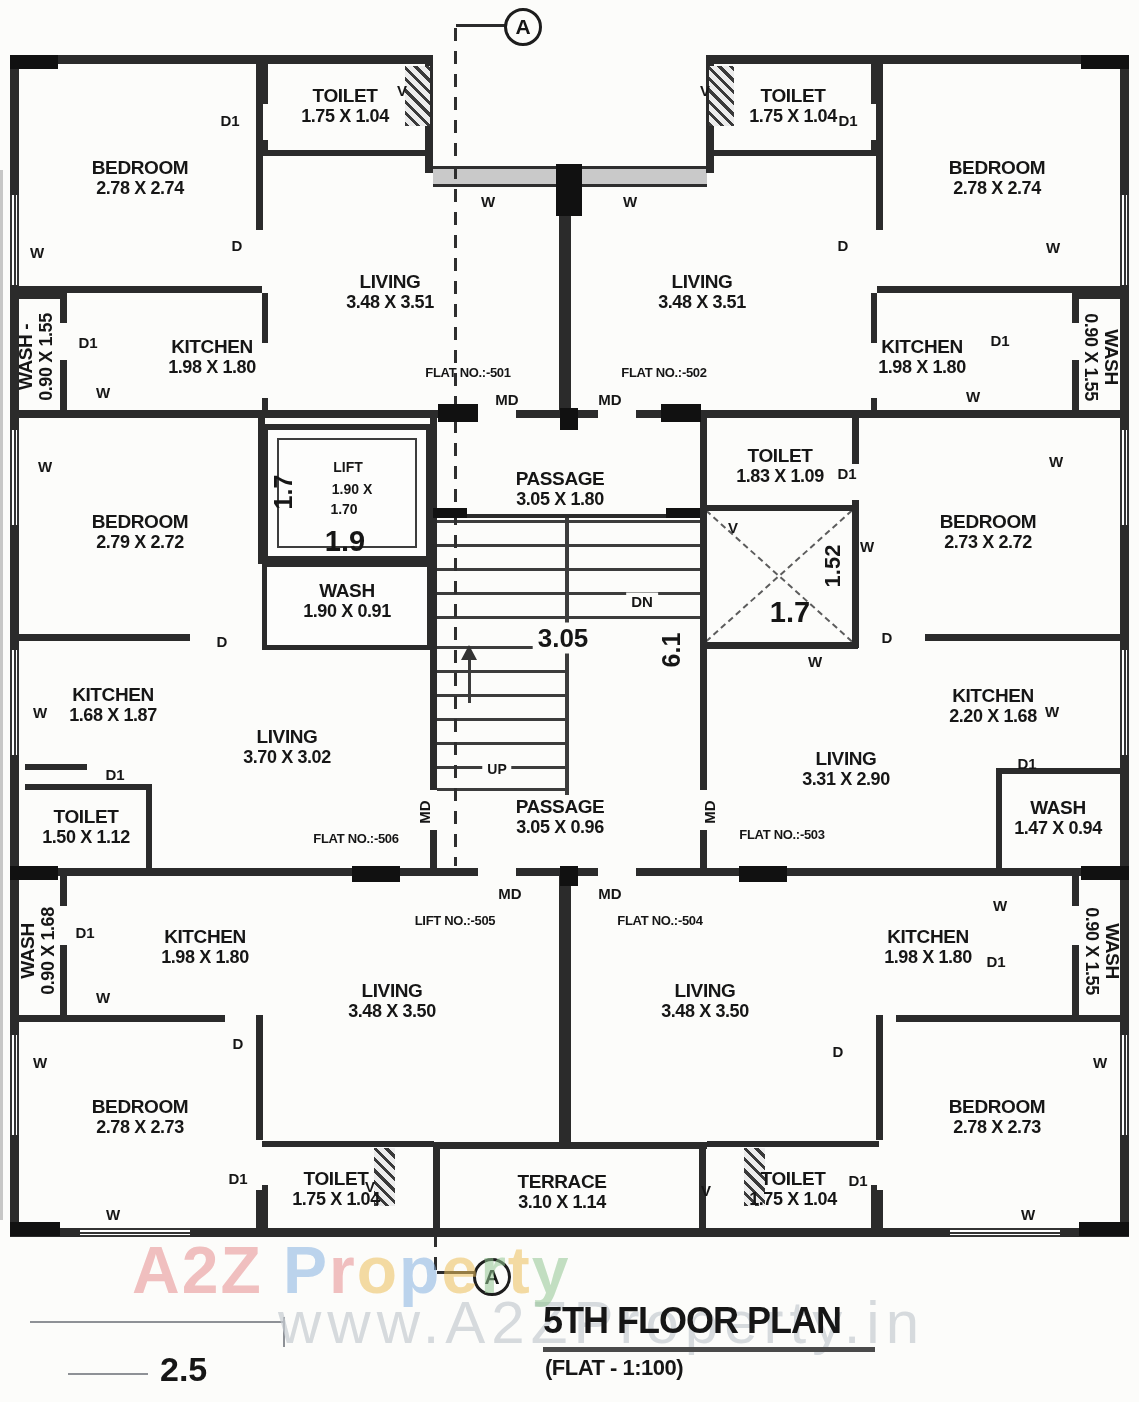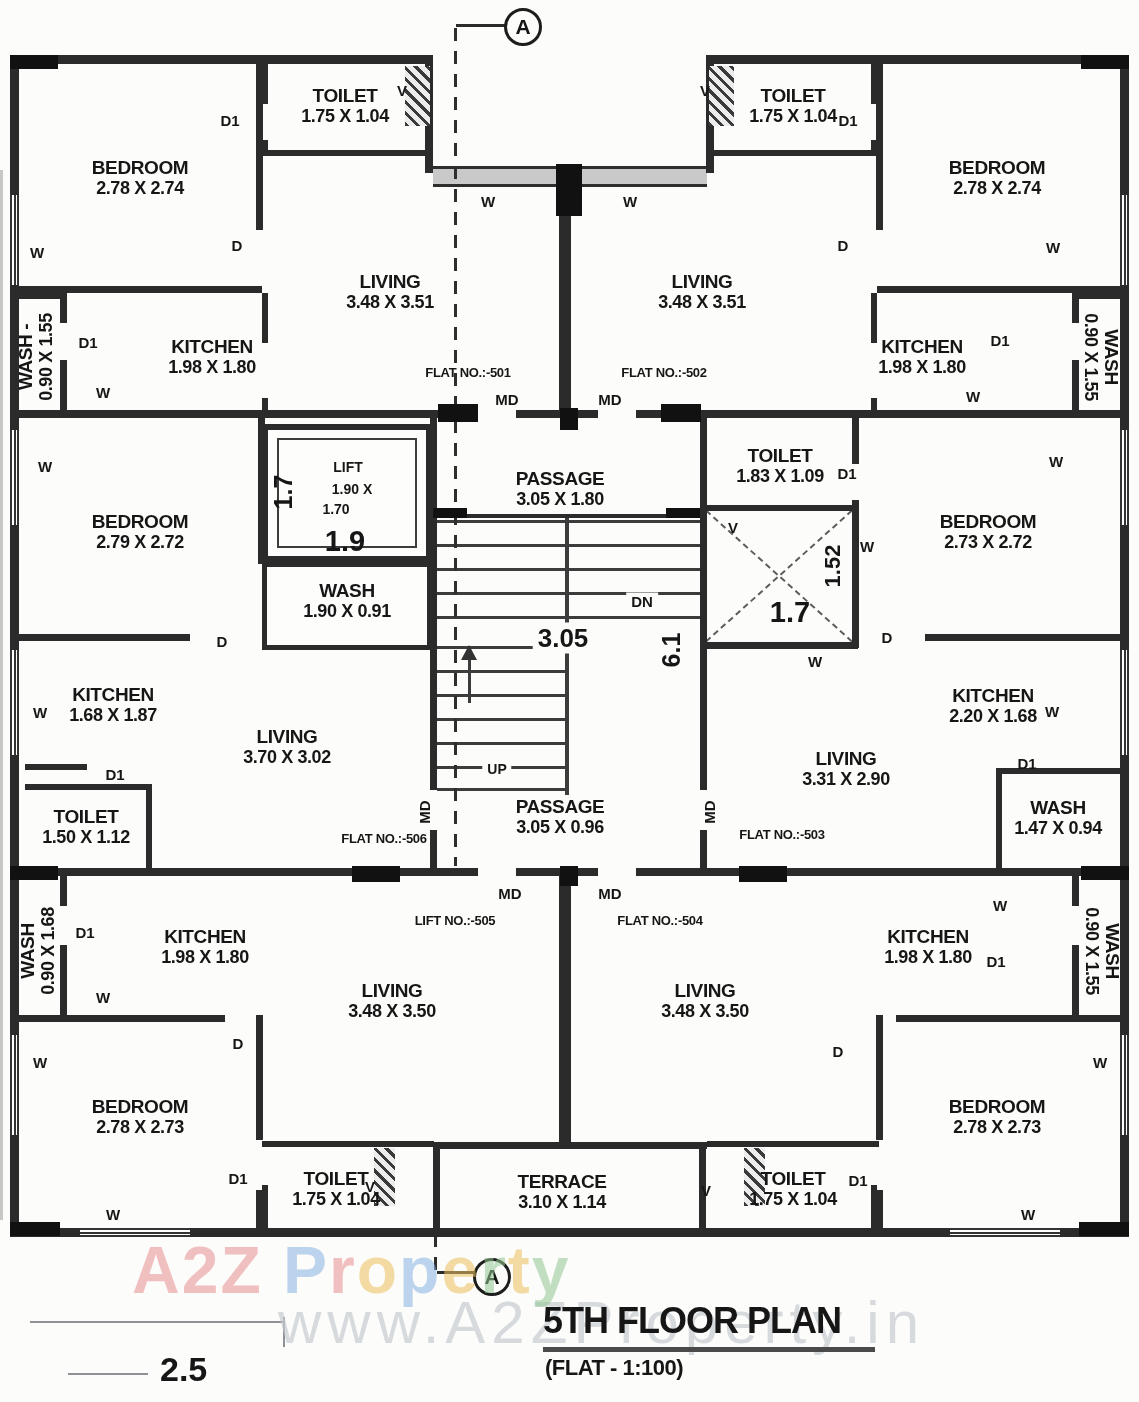--- a/index.html
+++ b/index.html
@@ -346,21 +346,21 @@
     <div class="room " style="left: 560px; top: 817px;">
       <div class="nm">PASSAGE</div>
       <div class="dm">3.05 X 0.96</div>
     </div>
     <div class="room " style="left: 562px; top: 1192px;">
       <div class="nm">TERRACE</div>
       <div class="dm">3.10 X 1.14</div>
     </div>
     <div class="flatno" style="left: 468px; top: 372px;">FLAT NO.:-501</div>
     <div class="flatno" style="left: 664px; top: 372px;">FLAT NO.:-502</div>
-    <div class="flatno" style="left: 356px; top: 838px; margin-left: 28px;">FLAT NO.:-506</div>
+    <div class="flatno" style="left: 356px; top: 838px;">FLAT NO.:-506</div>
     <div class="flatno" style="left: 782px; top: 834px;">FLAT NO.:-503</div>
     <div class="flatno" style="left: 455px; top: 920px;">LIFT NO.:-505</div>
     <div class="flatno" style="left: 660px; top: 920px;">FLAT NO.:-504</div>
     <div class="tag " style="left: 37px; top: 252px;">W</div>
     <div class="tag " style="left: 103px; top: 392px;">W</div>
     <div class="tag " style="left: 488px; top: 201px;">W</div>
     <div class="tag " style="left: 630px; top: 201px;">W</div>
     <div class="tag " style="left: 1053px; top: 247px;">W</div>
     <div class="tag " style="left: 973px; top: 396px;">W</div>
     <div class="tag " style="left: 45px; top: 466px;">W</div>
@@ -398,21 +398,21 @@
     <div class="tag " style="left: 370px; top: 1186px;">V</div>
     <div class="tag " style="left: 706px; top: 1190px;">V</div>
     <div class="tag " style="left: 507px; top: 399px;">MD</div>
     <div class="tag " style="left: 610px; top: 399px;">MD</div>
     <div class="tag " style="left: 510px; top: 893px;">MD</div>
     <div class="tag " style="left: 610px; top: 893px;">MD</div>
     <div class="tag rotL" style="left: 424px; top: 812px;">MD</div>
     <div class="tag rotL" style="left: 709px; top: 812px;">MD</div>
     <div class="single f19" style="left: 348px; top: 467px;">LIFT</div>
     <div class="single f19" style="left: 352px; top: 489px;">1.90 X</div>
-    <div class="single f19" style="left: 336px; top: 509px;">1.70</div>
+    <div class="single f19" style="left: 344px; top: 509px;">1.70</div>
     <div class="single f28" style="left: 345px; top: 541px;">1.9</div>
     <div class="single f24 rotL" style="left: 283px; top: 492px;">1.7</div>
     <div class="single f34 whitebg" style="left: 563px; top: 638px;">3.05</div>
     <div class="single whitebg" style="left: 642px; top: 601px; font-size: 15px;">DN</div>
     <div class="single f24 rotL" style="left: 671px; top: 650px;">6.1</div>
     <div class="single f19 whitebg" style="left: 497px; top: 769px;">UP</div>
     <div class="single f28" style="left: 790px; top: 612px;">1.7</div>
     <div class="single f22 rotL" style="left: 833px; top: 566px;">1.52</div>
   </div>
 

